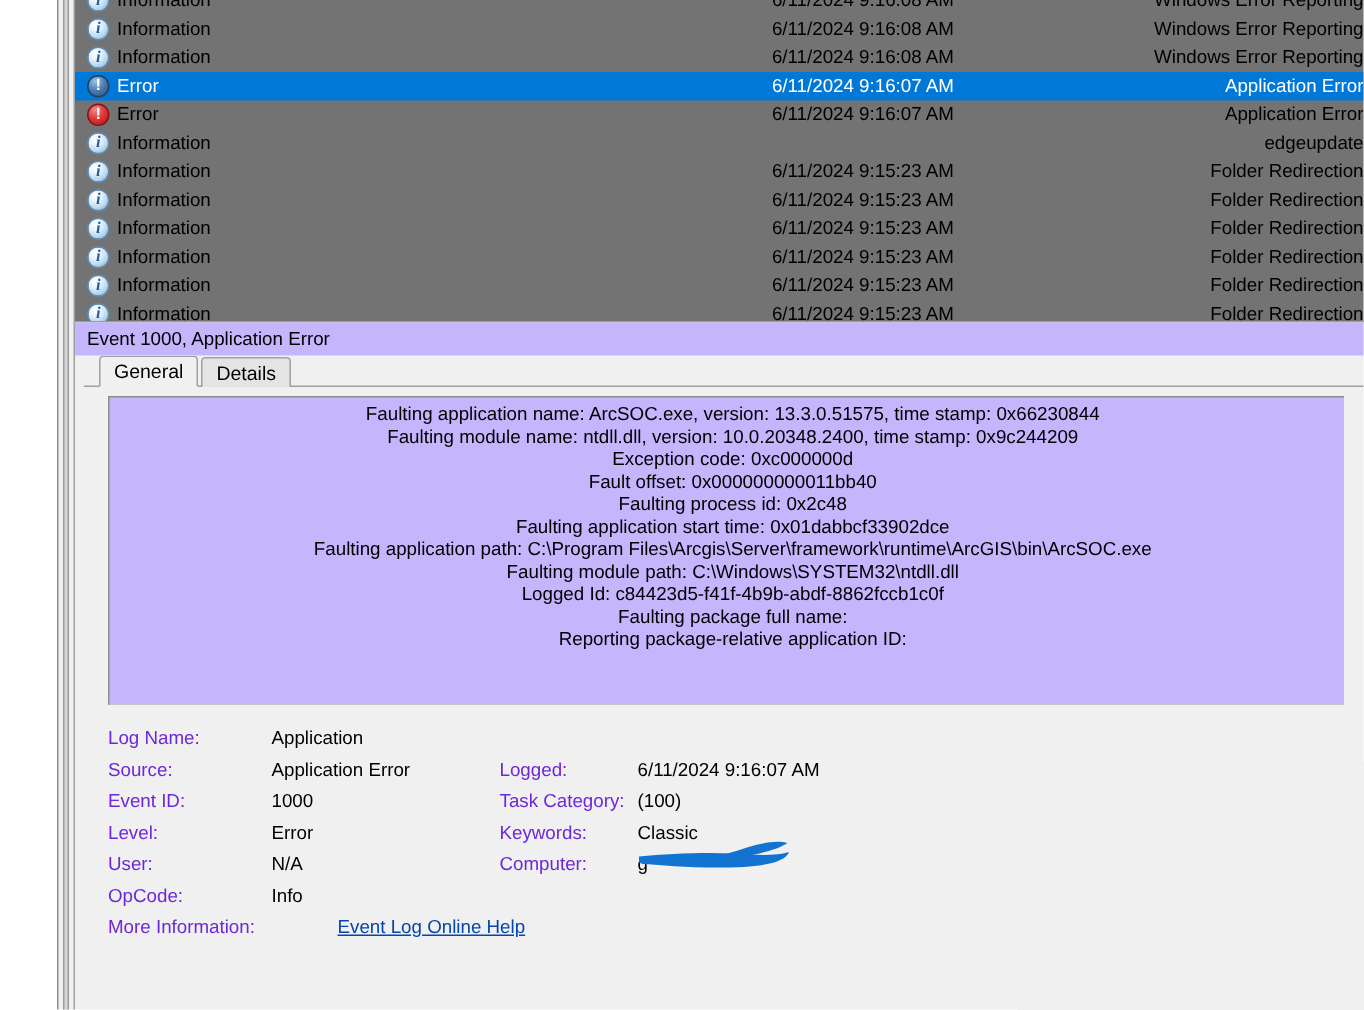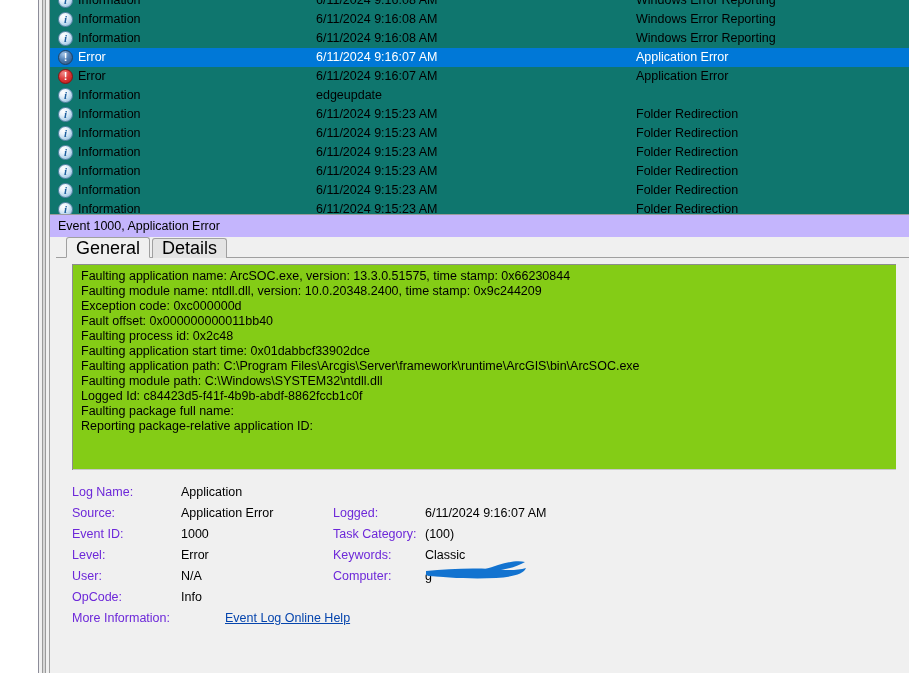--- a/index.html
+++ b/index.html
@@ -58,24 +58,25 @@
     flex-direction: column;
     min-width: 0;
     background: #ffffff;
   }
 
   
   .event-list {
     height: 215px;
     flex: 0 0 215px;
     overflow: hidden;
-    background: #0f766e;
+    background: #737373;
     position: relative;
     border-bottom: 1px solid #9b9b9b;
     box-sizing: border-box;
+    text-align: right;
   }
   .event-rows {
     position: absolute;
     left: 0;
     right: 0;
     top: -9px;   
   }
   .ev-row {
     height: 19px;
     line-height: 19px;
@@ -193,21 +194,21 @@
     bottom: 0;
     height: 1px;
     background: #a0a0a0;
   }
   .tab {
     position: relative;
     z-index: 2;
     height: 20px;
     line-height: 19px;
     padding: 0 9px;
-    font-size: 18px;
+    font-size: 13px;
     background: #e4e4e4;
     border: 1px solid #a0a0a0;
     border-bottom: none;
     border-radius: 3px 3px 0 0;
     box-sizing: border-box;
     margin-right: 2px;
     color: #000;
   }
   .tab.active {
     background: #f0f0f0;
@@ -219,30 +220,31 @@
   .detail-body {
     flex: 1 1 auto;
     padding: 6px 13px 0 22px;
     box-sizing: border-box;
     display: flex;
     flex-direction: column;
     min-height: 0;
   }
 
   .desc-box {
-    background: #84cc16;
+    background: #c4b5fd;
     border: 1px solid #8d8d8d;
     border-right: none;
     border-bottom: none;
     box-sizing: border-box;
     height: 206px;
     flex: 0 0 206px;
     padding: 4px 0 0 8px;
     overflow: hidden;
     position: relative;
+    text-align: center;
   }
   .desc-box::after {
     content: "";
     position: absolute;
     left: -1px;
     right: 0;
     bottom: 0;
     height: 1px;
     background: #c8c8c8;
   }

